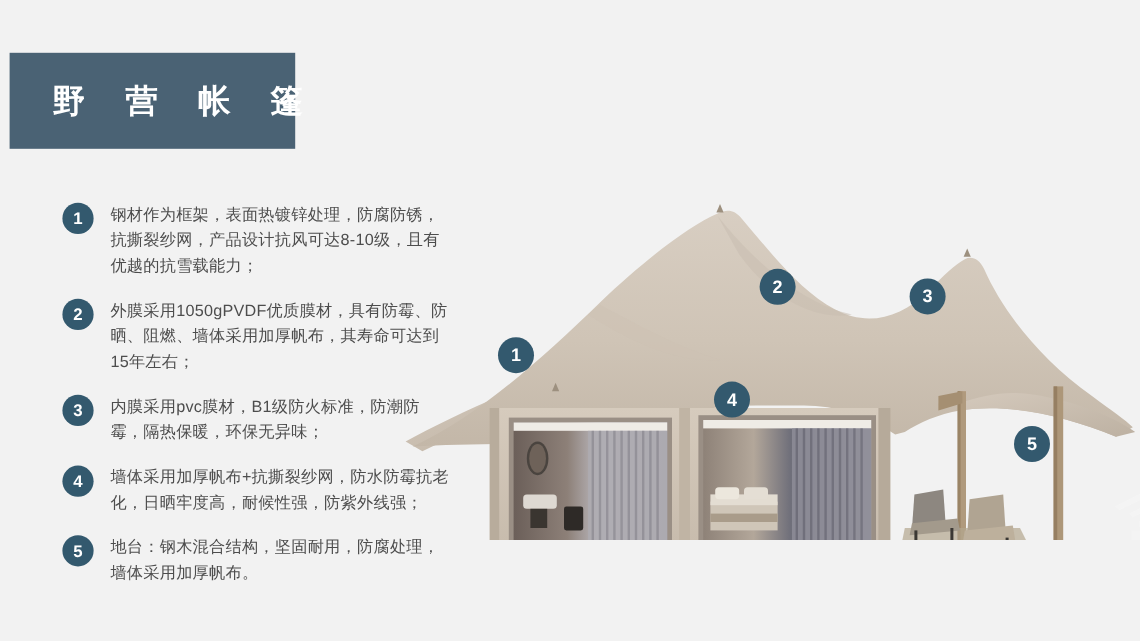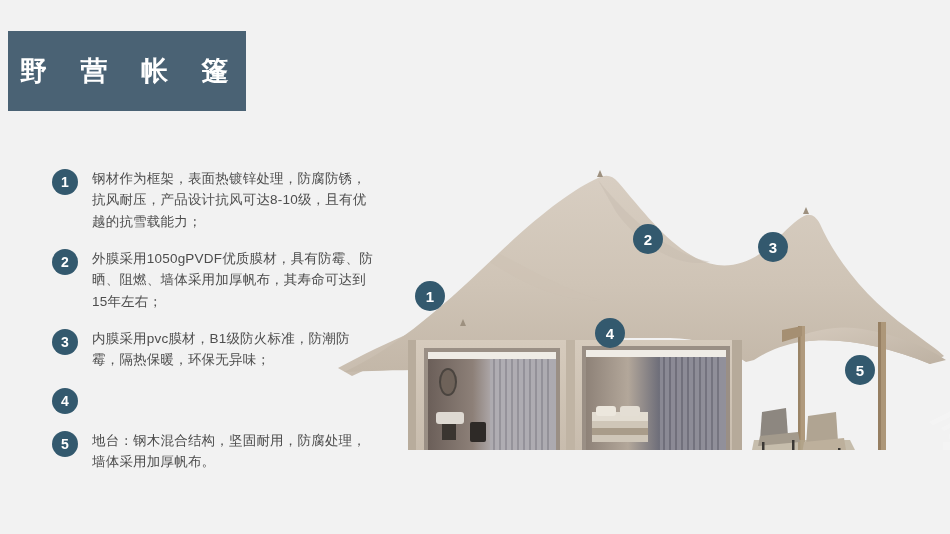--- a/index.html
+++ b/index.html
@@ -13,27 +13,27 @@
   body {
     background: #f2f2f2;
     font-family: "Liberation Sans", "DejaVu Sans", sans-serif;
     position: relative;
   }
 
   
   .title-banner {
     position: absolute;
     left: 8px;
-    top: 31px;
+    top: 44px;
     width: 238px;
     height: 80px;
     background: #4a6274;
     display: flex;
     align-items: center;
-    padding-left: 12px;
+    padding-left: 36px;
   }
   .title-text {
     color: #ffffff;
     font-size: 27px;
     font-weight: bold;
     letter-spacing: 13px;
     line-height: 1;
     white-space: nowrap;
   }
 
@@ -119,35 +119,36 @@
 <body>
 
 <div class="title-banner">
   <div class="title-text">野 营 帐 篷</div>
 </div>
 
 <div class="feature-list">
 
   <div class="feature-item">
     <div class="badge">1</div>
-    <div class="feature-text">钢材作为框架，表面热镀锌处理，防腐防锈，抗风耐压，产品设计抗风可达8-10级，且有优越的抗雪载能力；</div>
+    <div class="feature-text">钢材作为框架，表面热镀锌处理，防腐防锈，抗撕裂纱网，产品设计抗风可达8-10级，且有优越的抗雪载能力；</div>
   </div>
 
   <div class="feature-item">
     <div class="badge">2</div>
     <div class="feature-text">外膜采用1050gPVDF优质膜材，具有防霉、防晒、阻燃、墙体采用加厚帆布，其寿命可达到15年左右；</div>
   </div>
 
   <div class="feature-item">
     <div class="badge">3</div>
     <div class="feature-text">内膜采用pvc膜材，B1级防火标准，防潮防霉，隔热保暖，环保无异味；</div>
   </div>
 
   <div class="feature-item">
     <div class="badge">4</div>
+    <div class="feature-text">墙体采用加厚帆布+抗撕裂纱网，防水防霉抗老化，日晒牢度高，耐候性强，防紫外线强；</div>
   </div>
 
   <div class="feature-item">
     <div class="badge">5</div>
     <div class="feature-text">地台：钢木混合结构，坚固耐用，防腐处理，墙体采用加厚帆布。</div>
   </div>
 
 </div>
 
 <div class="illustration">

